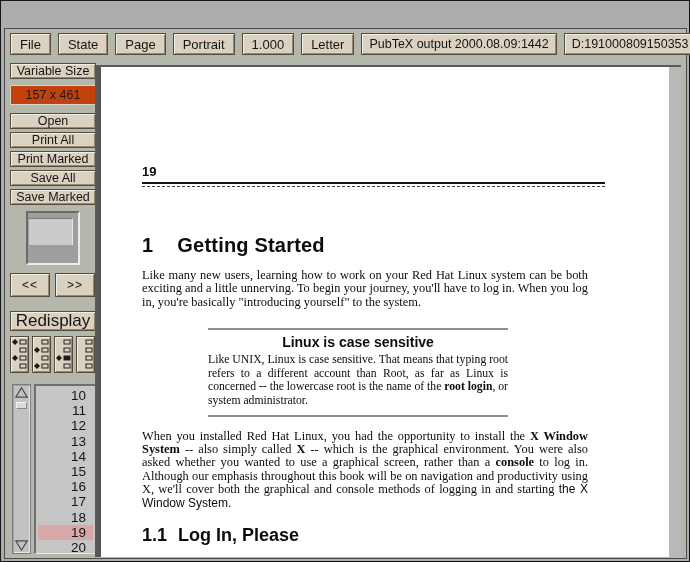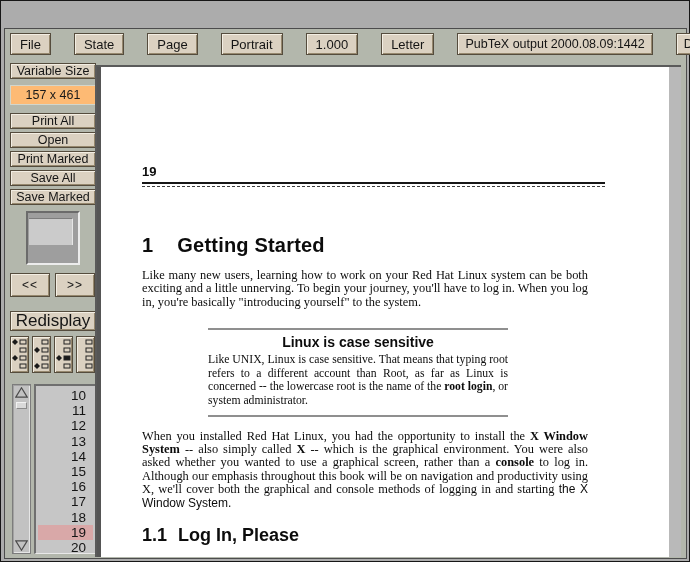--- a/index.html
+++ b/index.html
@@ -33,21 +33,21 @@
   .tb-circle svg { display:block; }
   .tb-right { display:flex; gap:5px; }
 
   
   .client {
     position:absolute; left:3px; top:27px; width:683px; height:531px;
     background:#b3b7ac; border:1px solid #4c4c4c;
   }
 
   
-  .toolbar { position:absolute; left:5px; top:4px; right:5px; height:22px; display:flex; gap:23px; }
+  .toolbar { position:absolute; left:5px; top:4px; right:5px; height:22px; display:flex; gap:7px; }
   .btn {
     height:22px; background:#dbd1c1; color:#151515;
     border:1px solid #554c3d;
     box-shadow:inset 1px 1px 0 #f3eee3, inset -1px -1px 0 #96886e;
     font-size:13px; font-family:"Liberation Sans",sans-serif;
     display:flex; align-items:center; justify-content:center;
     padding:0 9px; white-space:nowrap; cursor:default;
   }
   .btn.file { width:80px; }
   .labelbox {
@@ -55,21 +55,21 @@
     border:1px solid #554c3d;
     box-shadow:inset 1px 1px 0 #f3eee3, inset -1px -1px 0 #96886e;
     font-size:12.5px; display:flex; align-items:center; padding:0 7px; white-space:nowrap;
   }
 
   
   .sidebar { position:absolute; left:5px; top:34px; width:86px; }
   .sb-btn { width:86px; height:16px; font-size:12.5px; padding:0 2px; }
   .mb6 { margin-bottom:6px; } .mb2 { margin-bottom:3px; }
   .sizebox {
-    width:86px; height:20px; background:#fdba74; border:1px solid #d3d6cb;
+    width:86px; height:20px; background:#c2410c; border:1px solid #d3d6cb;
     font-size:12.5px; color:#1a1a1a; display:flex; align-items:center; justify-content:center;
     margin-bottom:8px;
   }
   .preview {
     width:54px; height:54px; margin:6px auto 0;
     background:#9e9e9e;
     border-top:2px solid #6b6b6b; border-left:2px solid #6b6b6b;
     border-bottom:2px solid #ececec; border-right:2px solid #ececec;
     position:relative;
   }
@@ -160,22 +160,22 @@
       <div class="btn">Portrait</div>
       <div class="btn">1.000</div>
       <div class="btn">Letter</div>
       <div class="labelbox">PubTeX output 2000.08.09:1442</div>
       <div class="labelbox">D:191000809150353</div>
     </div>
 
     <div class="sidebar">
       <div class="btn sb-btn mb6">Variable Size</div>
       <div class="sizebox">157 x 461</div>
+      <div class="btn sb-btn mb2">Open</div>
       <div class="btn sb-btn mb2">Print All</div>
-      <div class="btn sb-btn mb2">Open</div>
       <div class="btn sb-btn mb2">Print Marked</div>
       <div class="btn sb-btn mb2">Save All</div>
       <div class="btn sb-btn">Save Marked</div>
 
       <div class="preview">
         <div class="preview-rect"></div>
       </div>
 
       <div class="navrow">
         <div class="btn">&lt;&lt;</div>

